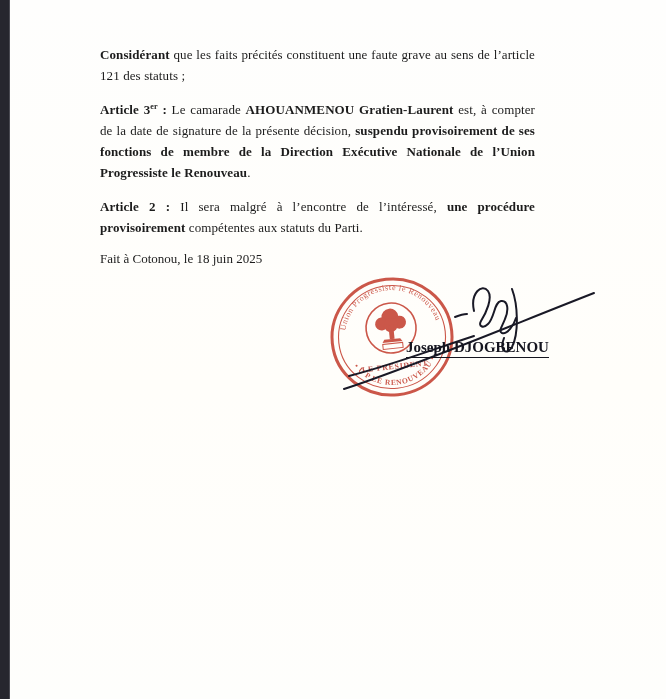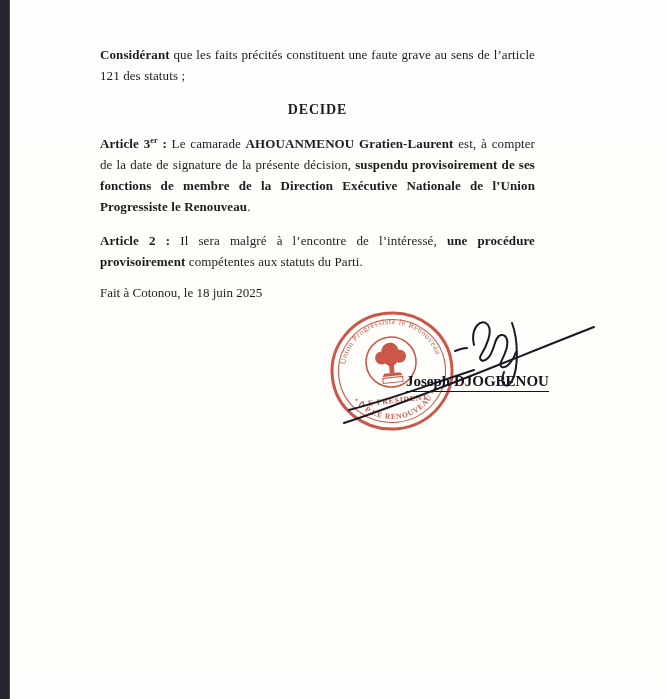--- a/index.html
+++ b/index.html
@@ -71,21 +71,20 @@
 
 <div class="page">
   <div class="edge-strip"></div>
 
   <div class="content">
 
     <p class="para"><b>Considérant</b><span> que les faits précités constituent une faute grave au sens de l’article 121 des statuts ;</span></p>
 
 
 
-    <div class="decide">DECIDE</div>
 
     <p class="para"><b><span>Article 3</span><sup>er</sup><span> : </span></b><span>Le camarade </span><b>AHOUANMENOU Gratien-Laurent</b><span> est, à compter de la date de signature de la présente décision, </span><b>suspendu provisoirement de ses fonctions de membre de la Direction Exécutive Nationale de l’Union Progressiste le Renouveau</b><span>.</span></p>
 
     <p class="para"><b>Article 2 :</b><span> Il sera malgré à l’encontre de l’intéressé, </span><b>une procédure provisoirement</b><span> compétentes aux statuts du Parti.</span></p>
 
 
     <p class="dateline">Fait à Cotonou, le 18 juin 2025</p>
 
     <div class="sig-area">
 

